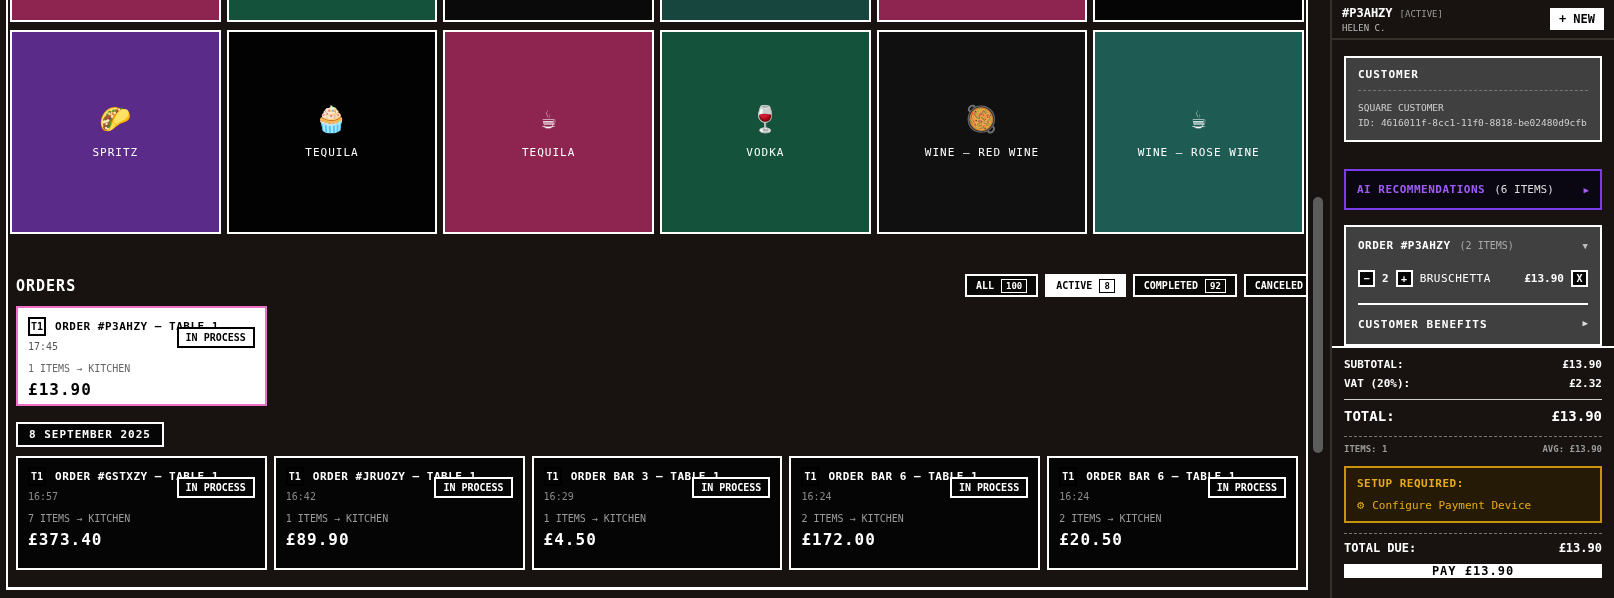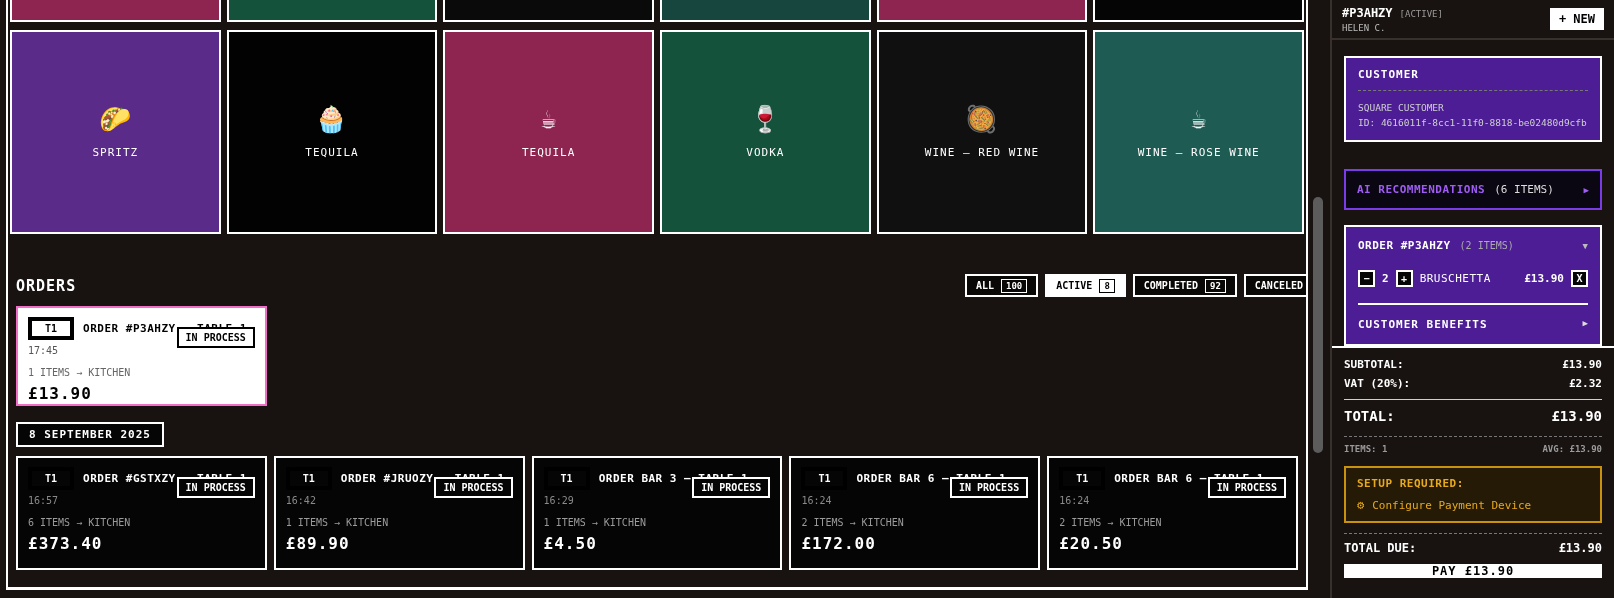--- a/index.html
+++ b/index.html
@@ -50,21 +50,21 @@
     font-size:11px; font-weight:bold; letter-spacing:1px;
     padding:4px 11px; margin:16px 0 0 6px;
   }
   .cards-grid { display:grid; grid-template-columns:repeat(5,1fr); gap:7px; margin:9px 6px 0 6px; }
   .card {
     position:relative; background:#050505; border:2px solid #fff;
     padding:9px 10px; height:100px; cursor:pointer;
   }
   .cards-grid.last .card { height:114px; }
   .card-top { display:flex; align-items:center; gap:9px; }
-  .tbadge { border:4px solid #000000; font-size:10px; font-weight:bold; padding:2px 13px; }
+  .tbadge { border:2px solid #000000; font-size:10px; font-weight:bold; padding:2px 1px; }
   .card-title { font-size:11px; font-weight:bold; letter-spacing:0.5px; white-space:nowrap; }
   .status {
     position:absolute; top:19px; right:10px;
     border:2px solid #fff; font-size:10px; font-weight:bold; padding:3px 7px;
     background:inherit;
   }
   .card-time { color:#8a8a8a; font-size:10px; margin-top:5px; }
   .card-items { color:#9a9a9a; font-size:10px; margin-top:11px; }
   .card-total { font-size:16px; font-weight:bold; margin-top:6px; letter-spacing:1px; }
   .card.selected { background:#fff; color:#000; border-color:#ee6fc5; }
@@ -89,21 +89,21 @@
   .sb-ord-row { display:flex; align-items:baseline; gap:7px; }
   .sb-ord-id { font-size:12px; font-weight:bold; }
   .sb-ord-status { font-size:9px; color:#9a9a9a; }
   .sb-cust-name { font-size:9px; color:#bdbdbd; margin-top:3px; }
   .btn-new {
     background:#fff; color:#000; border:none; font-family:inherit;
     font-size:12px; font-weight:bold; padding:4px 9px; margin-top:2px; cursor:pointer;
   }
   .sb-body { flex:1; display:flex; flex-direction:column; padding:0 12px 20px 12px; overflow:hidden; }
 
-  .panel { border:2px solid #fff; background:#4c1d95; padding:10px 12px; }
+  .panel { border:2px solid #fff; background:#404040; padding:10px 12px; }
   .panel-customer { margin-top:16px; }
   .panel-title { font-size:11px; font-weight:bold; letter-spacing:1px; }
   .dashed-sep { border-top:1px dashed #777; margin:9px 0; }
   .cust-line { font-size:9.5px; color:#cfcfcf; line-height:1.6; white-space:nowrap; }
 
   .panel-ai {
     margin-top:27px; border:2px solid #7a3be8; background:#0a0712;
     padding:12px 11px; display:flex; align-items:center; cursor:pointer;
   }
   .ai-label { color:#a05cf5; font-size:11px; font-weight:bold; letter-spacing:0.5px; }
@@ -234,21 +234,21 @@
     <div><span class="date-chip">8 SEPTEMBER 2025</span></div>
 
     <div class="cards-grid last">
       <div class="card">
         <div class="card-top">
           <span class="tbadge">T1</span>
           <span class="card-title">ORDER #GSTXZY — TABLE 1</span>
         </div>
         <span class="status">IN PROCESS</span>
         <div class="card-time">16:57</div>
-        <div class="card-items">6 ITEMS → KITCHEN</div>
+        <div class="card-items">7 ITEMS → KITCHEN</div>
         <div class="card-total">£373.40</div>
       </div>
       <div class="card">
         <div class="card-top">
           <span class="tbadge">T1</span>
           <span class="card-title">ORDER #JRUOZY — TABLE 1</span>
         </div>
         <span class="status">IN PROCESS</span>
         <div class="card-time">16:42</div>
         <div class="card-items">1 ITEMS → KITCHEN</div>

